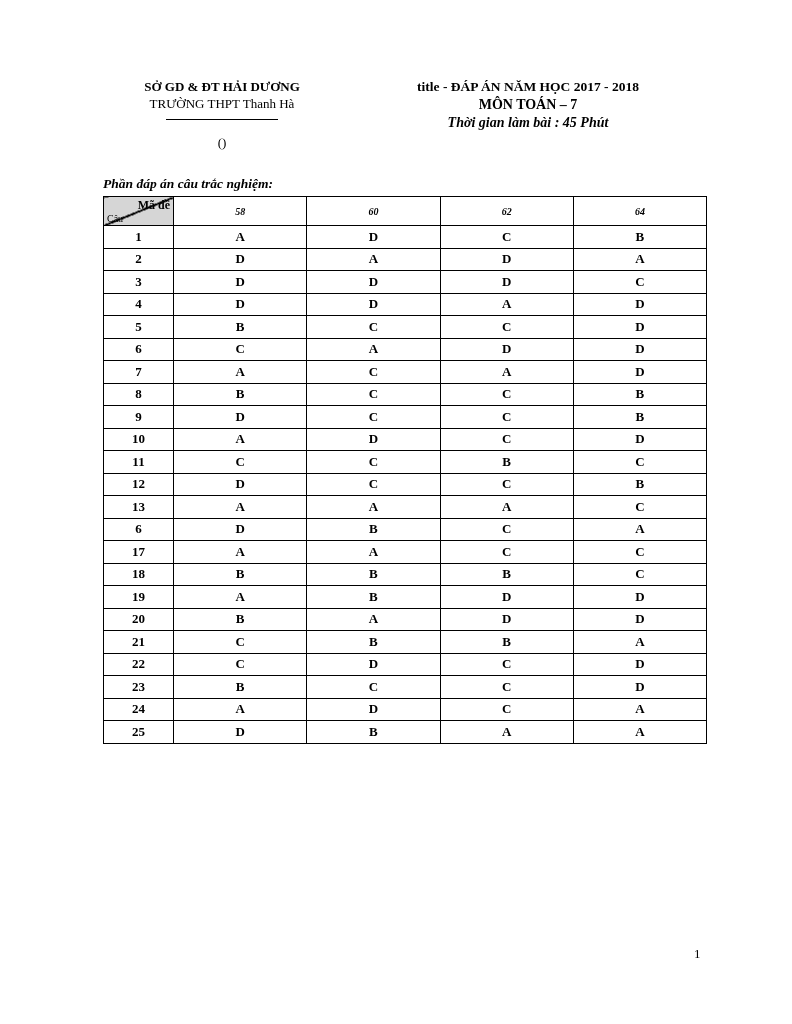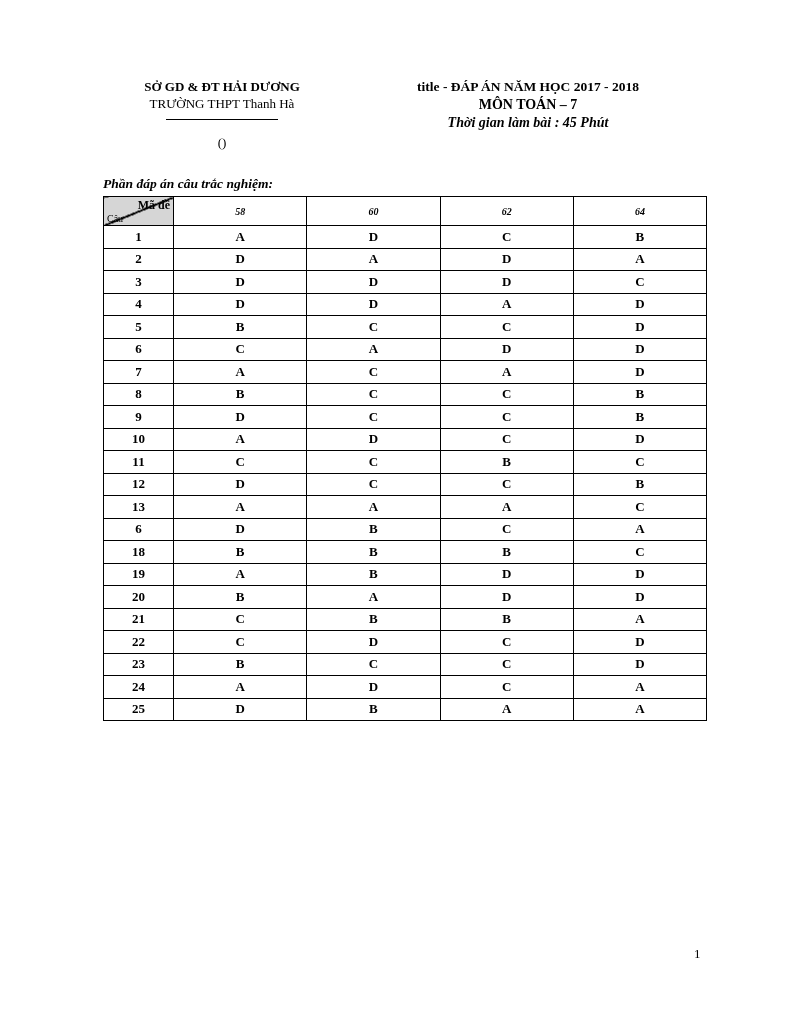--- a/index.html
+++ b/index.html
@@ -251,20 +251,27 @@
           <td>C</td>
         </tr>
         <tr>
           <td>6</td>
           <td>D</td>
           <td>B</td>
           <td>C</td>
           <td>A</td>
         </tr>
         <tr>
+          <td>17</td>
+          <td>A</td>
+          <td>A</td>
+          <td>C</td>
+          <td>C</td>
+        </tr>
+        <tr>
           <td>18</td>
           <td>B</td>
           <td>B</td>
           <td>B</td>
           <td>C</td>
         </tr>
         <tr>
           <td>19</td>
           <td>A</td>
           <td>B</td>

